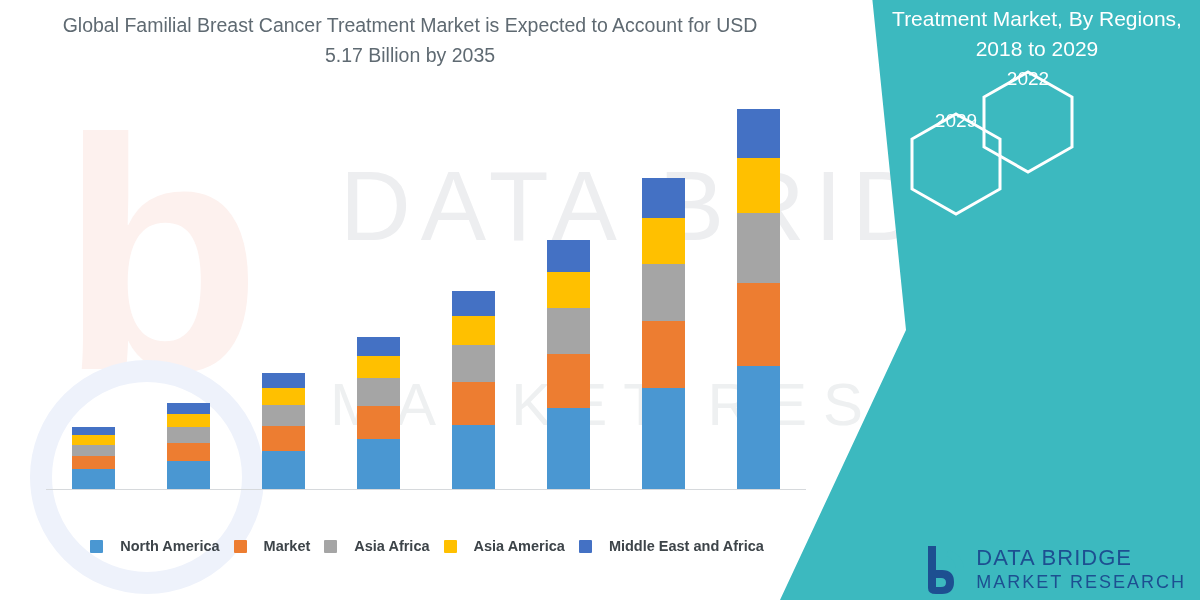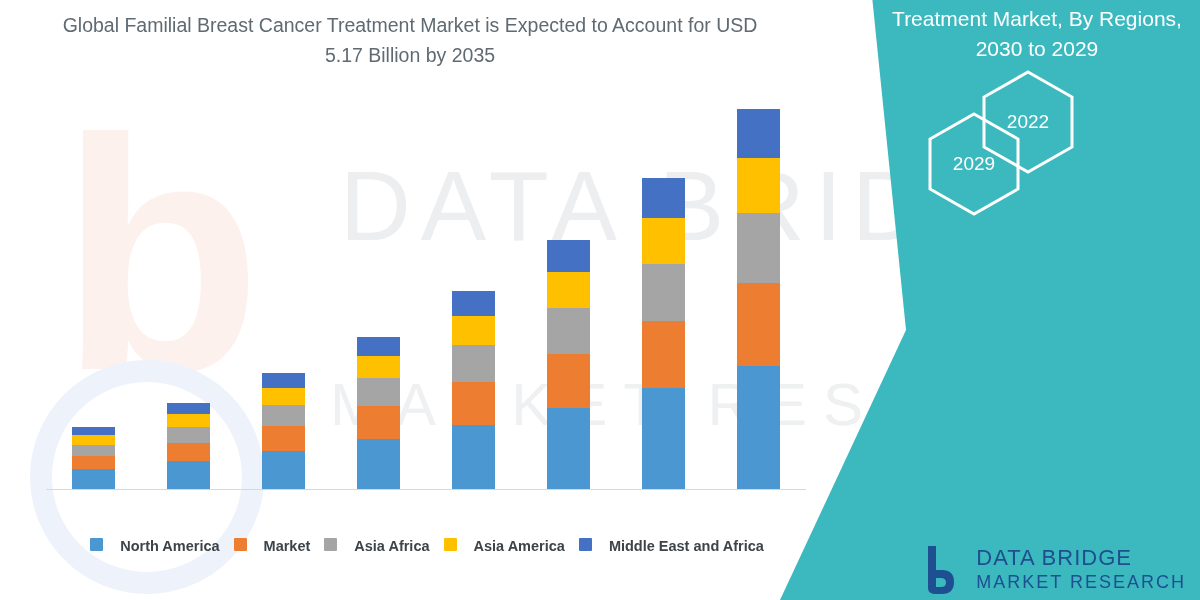--- a/index.html
+++ b/index.html
@@ -18,26 +18,26 @@
     clip-path:polygon(100% 0, 100% 100%, 0 100%, 30% 55%, 22% 0);
   }
   .teal-title{
     position:absolute;top:4px;right:18px;width:290px;
     text-align:center;color:#ffffff;font-size:21px;line-height:30px;
     font-weight:400;
   }
   .hexwrap{position:absolute;top:96px;right:92px;width:200px;height:120px;}
   .hex{
     position:absolute;width:96px;height:108px;
-    display:flex;align-items:center;justify-content:center;
+    display:flex;align-items:flex-start;justify-content:center;
     color:#ffffff;font-size:19px;
   }
   .hex svg{position:absolute;inset:0;}
   .hex span{position:relative;z-index:2;}
-  .hex-2029{left:18px;top:14px;}
+  .hex-2029{left:0;top:14px;}
   .hex-2022{left:72px;top:-28px;}
 
   .brand{
     position:absolute;top:250px;right:20px;width:290px;text-align:center;
     color:#ffffff;font-size:21px;line-height:29px;
   }
 
   
   .watermark{
     position:absolute;left:0;top:0;width:900px;height:600px;
@@ -86,21 +86,21 @@
     flex:1 1 0;display:flex;flex-direction:column;justify-content:flex-end;
     align-items:center;height:100%;
   }
   .bar{width:43px;display:flex;flex-direction:column;justify-content:flex-end;}
   .seg{width:100%;}
 
   .legend{
     position:absolute;left:46px;top:538px;width:762px;
     display:flex;justify-content:center;align-items:center;gap:14px;
   }
-  .lg{display:flex;align-items:flex-start;gap:17px;}
+  .lg{display:flex;align-items:center;gap:17px;}
   .lg-sw{width:13px;height:13px;border-radius:1px;}
   .lg-tx{color:#3d4449;font-size:14.5px;font-weight:700;}
 
   
   .logo{
     position:absolute;right:14px;bottom:4px;display:flex;align-items:center;gap:10px;
   }
   .logo-mark{width:44px;height:52px;}
   .logo-text{
     color:#1d4f91;font-size:22px;line-height:25px;letter-spacing:1px;
@@ -219,21 +219,21 @@
         <span class="lg-sw" style="background: rgb(255, 192, 0);"></span>
         <span class="lg-tx">Asia America</span>
       </div>
       <div class="lg">
         <span class="lg-sw" style="background: rgb(68, 113, 196);"></span>
         <span class="lg-tx">Middle East and Africa</span>
       </div>
     </div>
 
   <div class="teal-panel"></div>
-  <div class="teal-title">Treatment Market, By Regions, 2030 to 2029</div>
+  <div class="teal-title">Treatment Market, By Regions, 2018 to 2029</div>
 
   <div class="hexwrap">
     <div class="hex hex-2029">
       <svg viewBox="0 0 96 108">
         <polygon points="48,4 92,29 92,79 48,104 4,79 4,29" fill="none" stroke="#ffffff" stroke-width="3"></polygon>
       </svg>
       <span>2029</span>
     </div>
     <div class="hex hex-2022">
       <svg viewBox="0 0 96 108">

